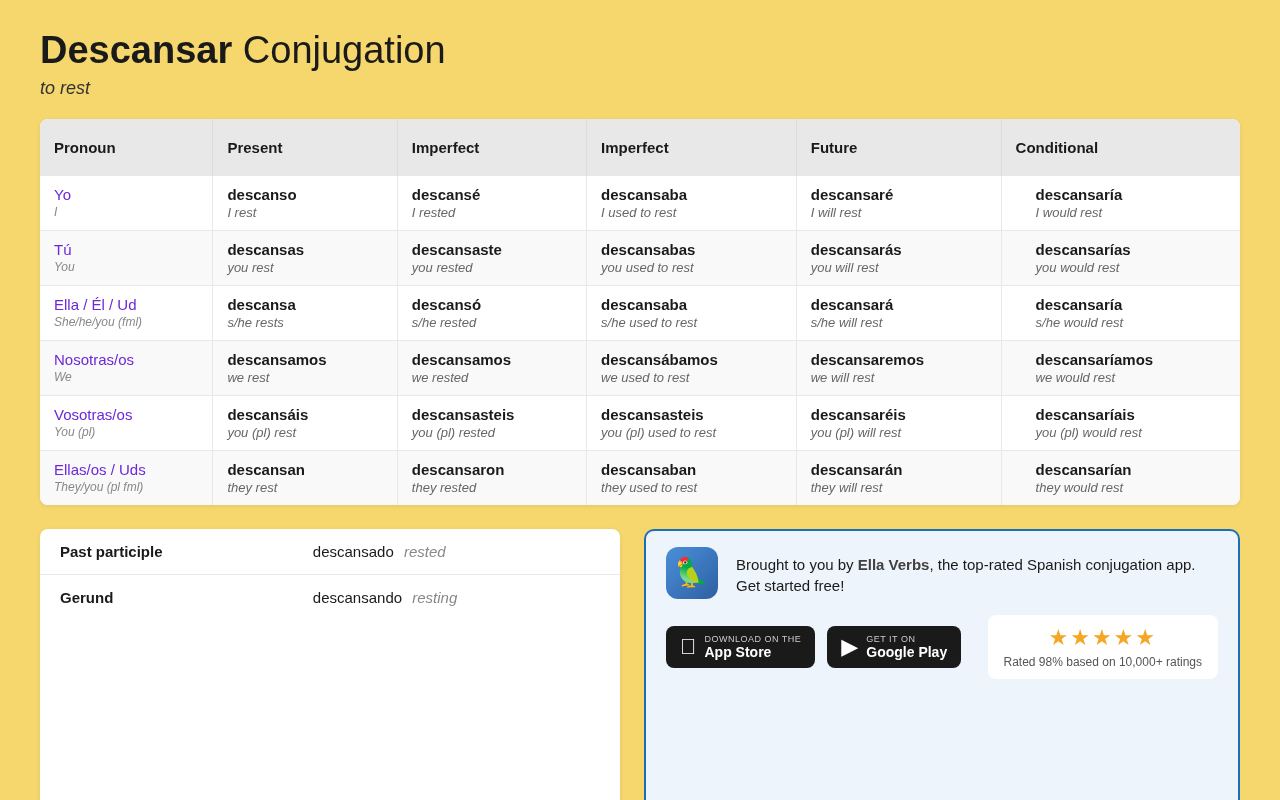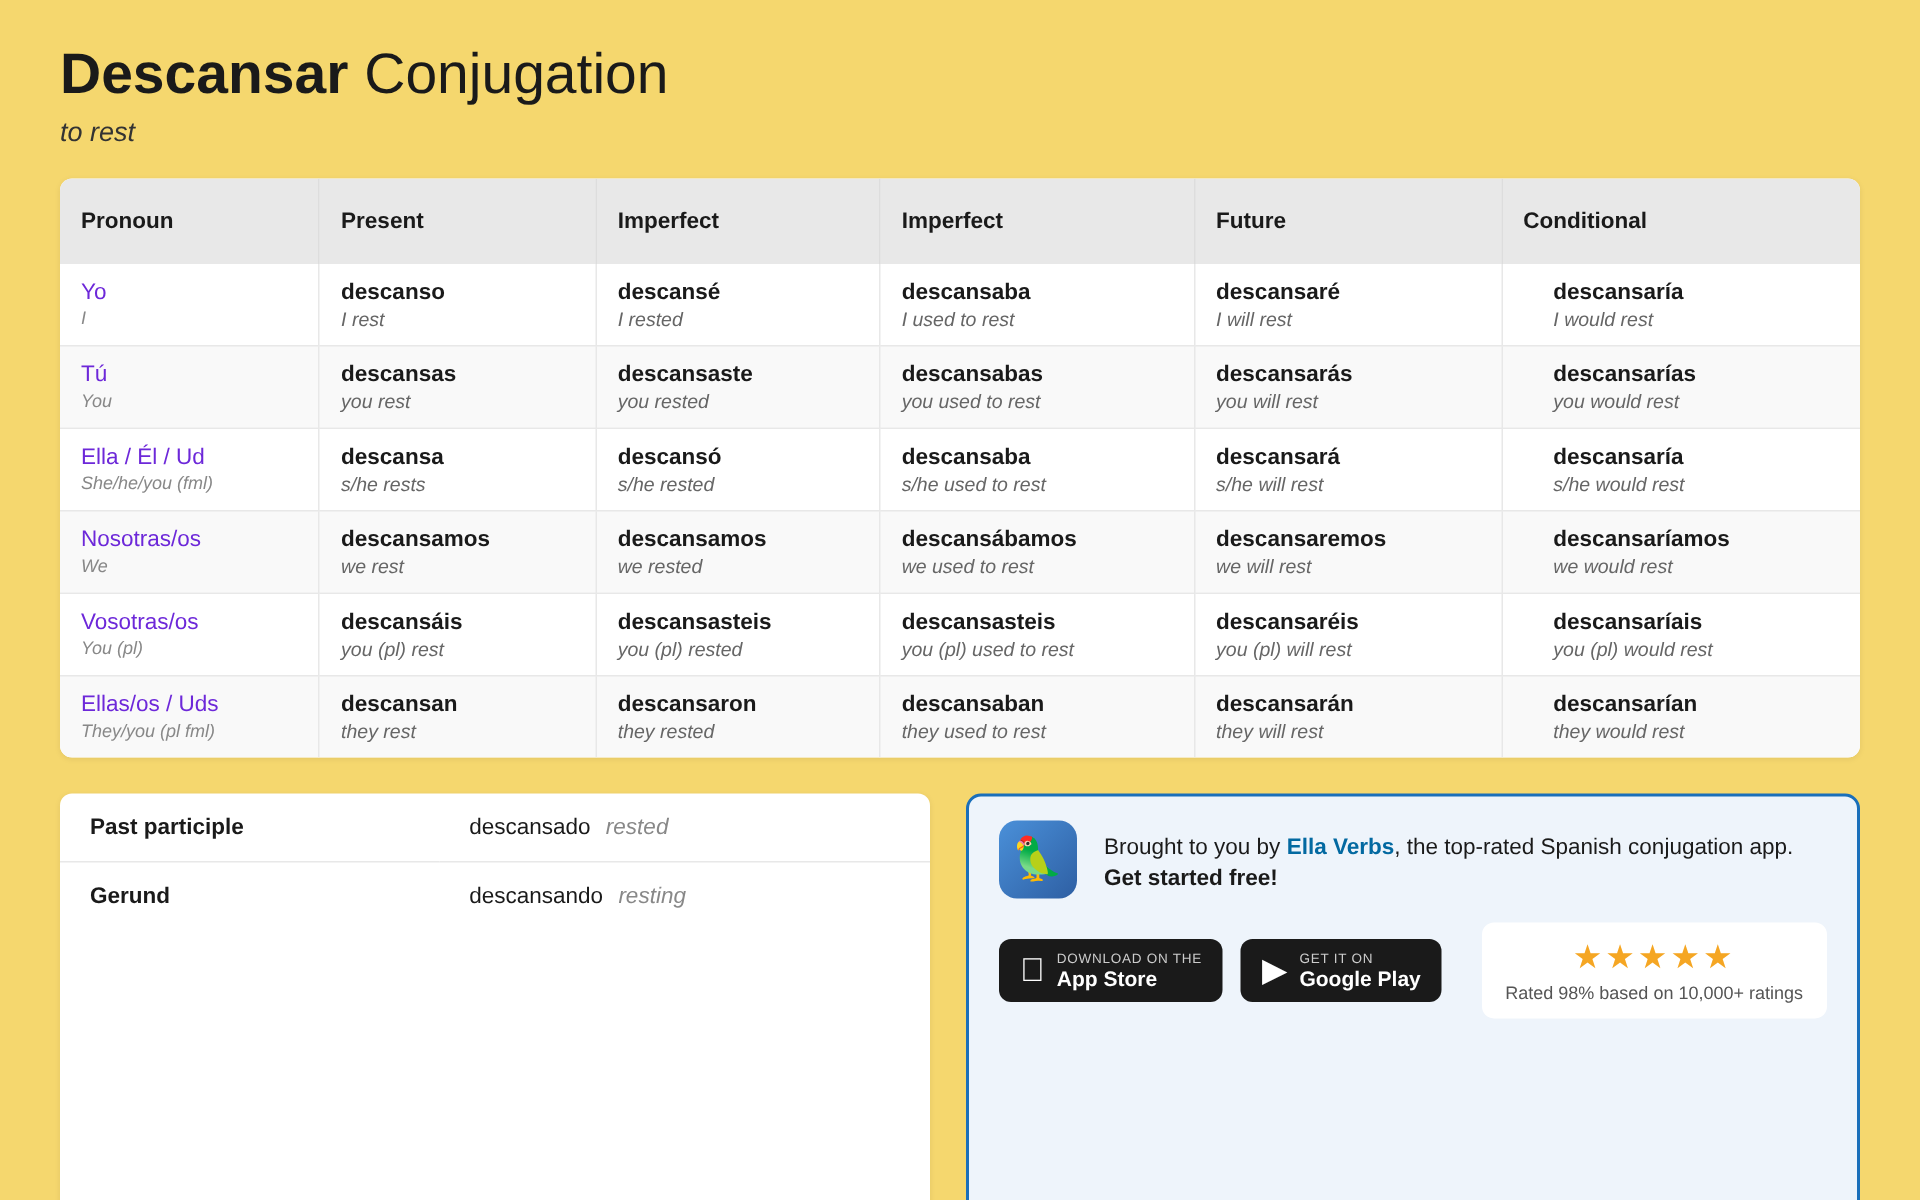--- a/index.html
+++ b/index.html
@@ -157,26 +157,26 @@
       height: 56px;
       flex-shrink: 0;
       position: relative;
     }
     .promo-text {
       font-size: 15px;
       color: #1a1a1a;
       line-height: 1.4;
     }
     .promo-text a {
-      color: #0369a1;
+      color: #404040;
       font-weight: 700;
       text-decoration: none;
     }
     .promo-text strong {
-      font-weight: 700;
+      font-weight: 400;
       margin-top: 40px;
     }
     .promo-buttons {
       display: flex;
       gap: 12px;
       align-items: center;
     }
     .store-btn {
       display: flex;
       align-items: center;

